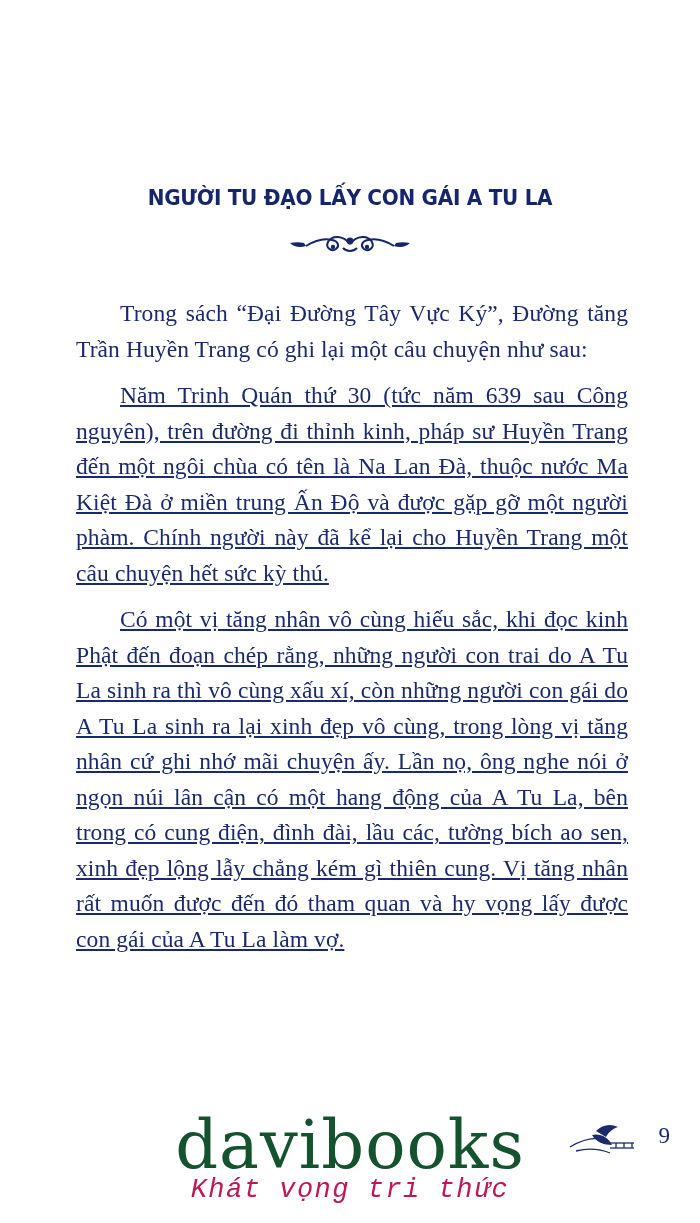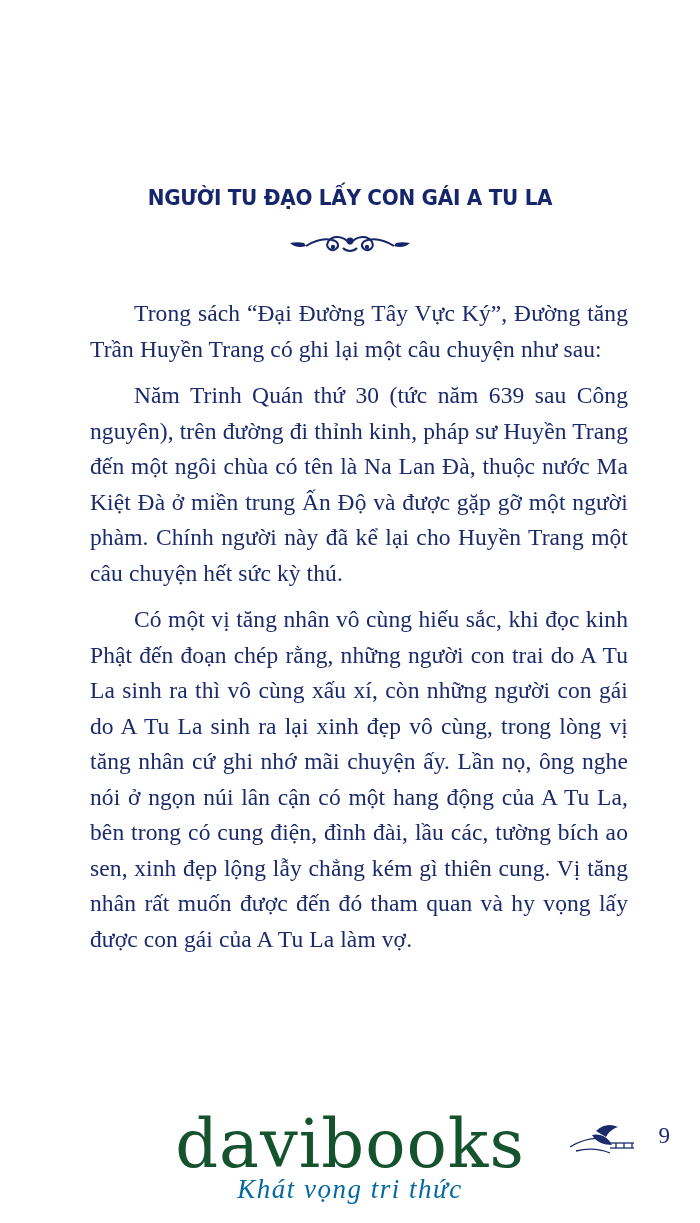--- a/index.html
+++ b/index.html
@@ -39,31 +39,32 @@
     margin-top: 18px;
     text-align: center;
     color: #16266b;
     height: 30px;
   }
   .ornament svg { display: inline-block; }
   .body-text {
     margin-top: 38px;
   }
   .body-text p {
-    margin: 0 0 0 18px;
+    margin: 0 0 0 4px;
     font-size: 23.5px;
     line-height: 35.5px;
     text-align: justify;
     text-justify: inter-word;
     text-indent: 44px;
     color: #1b2a6b;
     letter-spacing: 0.1px;
   }
   .body-text p + p {
     margin-top: 11px;
+    text-decoration: underline;
   }
   
   .page-number {
     position: absolute;
     right: 30px;
     bottom: 74px;
     font-size: 23px;
     color: #1b2a6b;
     font-family: "Liberation Serif", serif;
   }
@@ -87,24 +88,24 @@
     user-select: none;
   }
   .wm-main {
     font-family: "DejaVu Serif", serif;
     font-size: 67px;
     color: #14532d;
     letter-spacing: 1px;
     line-height: 72px;
   }
   .wm-sub {
-    font-family: Liberation Serif, serif;
+    font-family: Liberation Mono, monospace;
     font-style: italic;
     font-size: 27px;
-    color: #0369a1;
+    color: #be185d;
     letter-spacing: 1.5px;
     margin-top: -6px;
   }
 </style>
 </head>
 <body>
 
 <div class="page">
   <div class="content">
 

